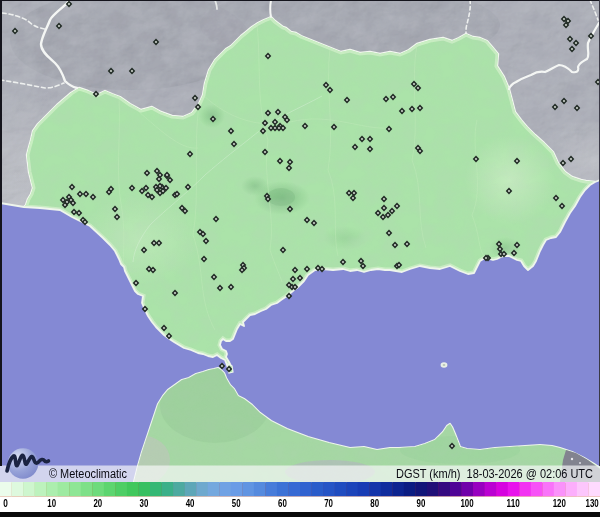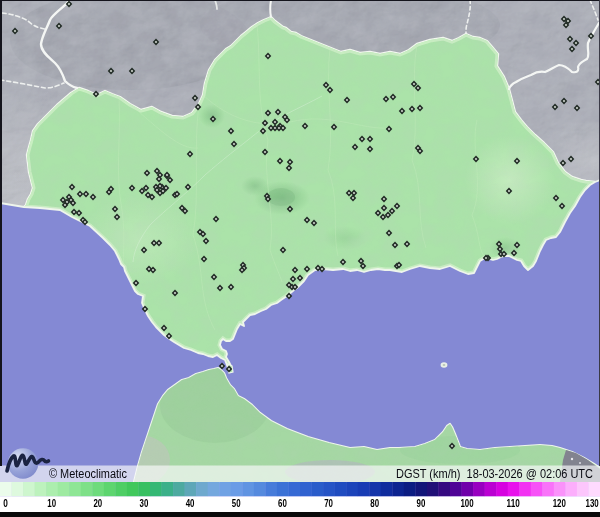--- a/index.html
+++ b/index.html
@@ -1,15 +1,15 @@
 <!DOCTYPE html>
 <html><head><meta charset="utf-8">
 <style>
 html,body{margin:0;padding:0;background:#000;}
-#wrap{position:relative;width:600px;height:517px;overflow:hidden;background:#c4b5fd;}
+#wrap{position:relative;width:600px;height:517px;overflow:hidden;background:#c2410c;}
 svg{display:block;}
 text{font-family:"Liberation Sans", sans-serif;}
 </style></head>
 <body>
 <div id="wrap">
 <svg width="600" height="517" viewBox="0 0 600 517" shape-rendering="auto">
 <defs>
   <filter id="terr" x="0" y="0" width="600" height="482" filterUnits="userSpaceOnUse">
     <feTurbulence type="fractalNoise" baseFrequency="0.055 0.065" numOctaves="4" seed="11" result="n"></feTurbulence>
     <feColorMatrix in="n" type="matrix" values="0 0 0 0 0.52  0 0 0 0 0.54  0 0 0 0 0.58  1.3 1.3 1.3 0 -1.5"></feColorMatrix>

